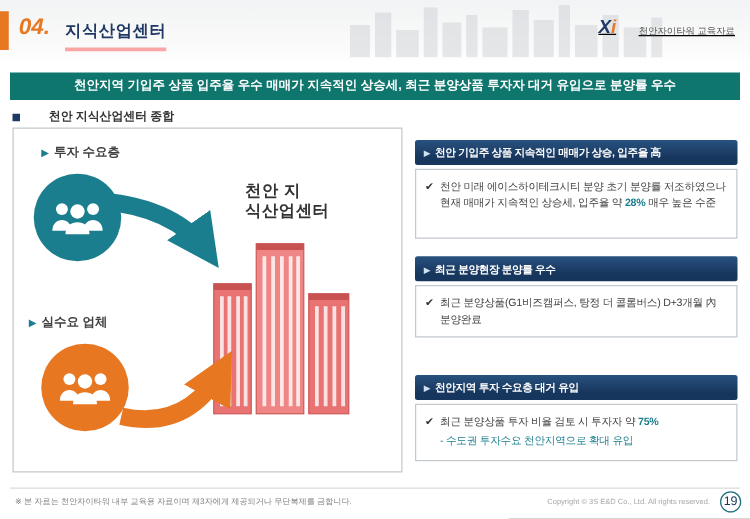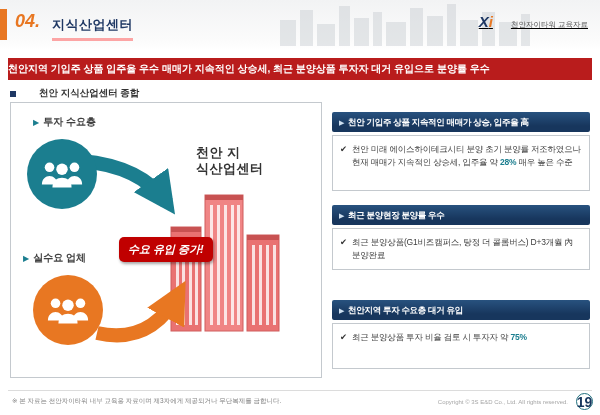--- a/index.html
+++ b/index.html
@@ -14,22 +14,22 @@
   .accent-bar { position:absolute; top:9px; left:0; width:7px; height:31px; background:#E87722; }
   .h-number { position:absolute; top:11px; left:15px; font-size:18px; font-weight:bold; font-style:italic; color:#E87722; }
   .h-title { position:absolute; top:16px; left:52px; font-size:13px; font-weight:bold; color:#1F3864;
     border-bottom:3px solid #fca5a5; padding-bottom:4px; letter-spacing:.5px; }
   .brand { position:absolute; top:13px; right:12px; display:flex; align-items:flex-end; gap:18px;text-decoration:underline; }
   .brand .xi { font-size:15px; font-weight:bold; font-style:italic; color:#1F3864; }
   .brand .xi .xi-i { color:#E87722; }
   .brand .brand-txt { font-size:7.5px; color:#555; padding-top:4px; }
 
   
-  .banner { position:absolute; top:58px; left:8px; width:584px; height:22px; background:#b91c1c;
-    color:#ffffff; font-size:10px; font-weight:bold; line-height:22px; white-space:nowrap; }
+  .banner { position:absolute; top:58px; left:8px; width:584px; height:22px; background:#0f766e;
+    color:#ffffff; font-size:10px; font-weight:bold; text-align:center; line-height:22px; white-space:nowrap; }
 
   
   .section-label { position:absolute; top:87px; left:10px; display:flex; align-items:center; gap:23px;
     font-size:9.5px; font-weight:bold; color:#333; }
   .section-label .sq { width:6px; height:6px; background:#1F3864; display:inline-block; }
 
   
   .left-panel { position:absolute; top:102px; left:10px; width:312px; height:276px;
     border:1px solid #c4c9ce; background:#ffffff; }
   .diag-label { position:absolute; display:flex; align-items:center; gap:4px;
@@ -58,21 +58,21 @@
     font-size:8.5px; color:#404040; line-height:1.5; padding:7px 8px 7px 19px; letter-spacing:-.2px; }
   .ins-box .chk { position:absolute; left:7px; top:7px; color:#333; }
   .em-teal { color:#1B7E8F; font-weight:bold; }
   .teal-line { color:#1B7E8F; margin-top:2px; }
 
   
   .footer-rule { position:absolute; top:390px; left:8px; width:584px; border-top:1px solid #dcdcdc; }
   .disclaimer { position:absolute; top:397px; left:12px; font-size:6.5px; color:#7f7f7f; }
   .copyright { position:absolute; top:399px; right:32px; font-size:6px; color:#a6a6a6; }
   .page-badge { position:absolute; top:393px; right:7px; width:17px; height:17px; border-radius:50%;
-    border:1.5px solid #1F6F7E; color:#17365D; font-size:14px; font-weight:bold;
+    border:1.5px solid #1F6F7E; color:#17365D; font-size:10px; font-weight:normal;
     display:flex; align-items:center; justify-content:center; background:#fff; }
 </style>
 </head>
 <body>
 
 <div class="slide">
 
   <div class="header-bg"></div>
   <svg class="skyline" width="250" height="44" viewBox="0 0 250 44">
     <g fill="#c7ccd1" opacity="0.45">
@@ -180,21 +180,20 @@
         <rect x="97" y="54" width="3" height="80"></rect>
           <rect x="104" y="54" width="3" height="80"></rect>
       </g>
     </svg>
 
     <div class="center-title">
       <span>천안 지</span><br>
       <span>식산업센터</span>
     </div>
 
-    <div class="badge">수요 유입 증가!</div>
   </div>
 
   <div class="right-panel">
 
     <div class="ins-header" style="top:10px;">
       <span class="tri-w">▶</span><span>천안 기입주 상품 지속적인 매매가 상승, 입주율 高</span>
     </div>
     <div class="ins-box" style="top:33px; height:56px;">
       <span class="chk">✔</span>
       <span>천안 미래 에이스하이테크시티 분양 초기 분양률 저조하였으나 현재 매매가 지속적인 상승세, 입주율 약 </span><span class="em-teal">28%</span><span> 매우 높은 수준</span>
@@ -207,20 +206,21 @@
       <span class="chk">✔</span>
       <span>최근 분양상품(G1비즈캠퍼스, 탕정 더 콜롬버스) D+3개월 內 분양완료</span><span class="em-teal"></span><span></span>
     </div>
 
     <div class="ins-header" style="top:198px;">
       <span class="tri-w">▶</span><span>천안지역 투자 수요층 대거 유입</span>
     </div>
     <div class="ins-box" style="top:221px; height:46px;">
       <span class="chk">✔</span>
       <span>최근 분양상품 투자 비율 검토 시 투자자 약 </span><span class="em-teal">75%</span><span></span>
+      <div class="teal-line">- 수도권 투자수요 천안지역으로 확대 유입</div>
     </div>
 
   </div>
 
   <div class="footer-rule"></div>
   <div class="disclaimer">※ 본 자료는 천안자이타워 내부 교육용 자료이며 제3자에게 제공되거나 무단복제를 금합니다.</div>
   <div class="copyright">Copyright © 3S E&amp;D Co., Ltd. All rights reserved.</div>
   <div class="page-badge">19</div>
 
 </div>

